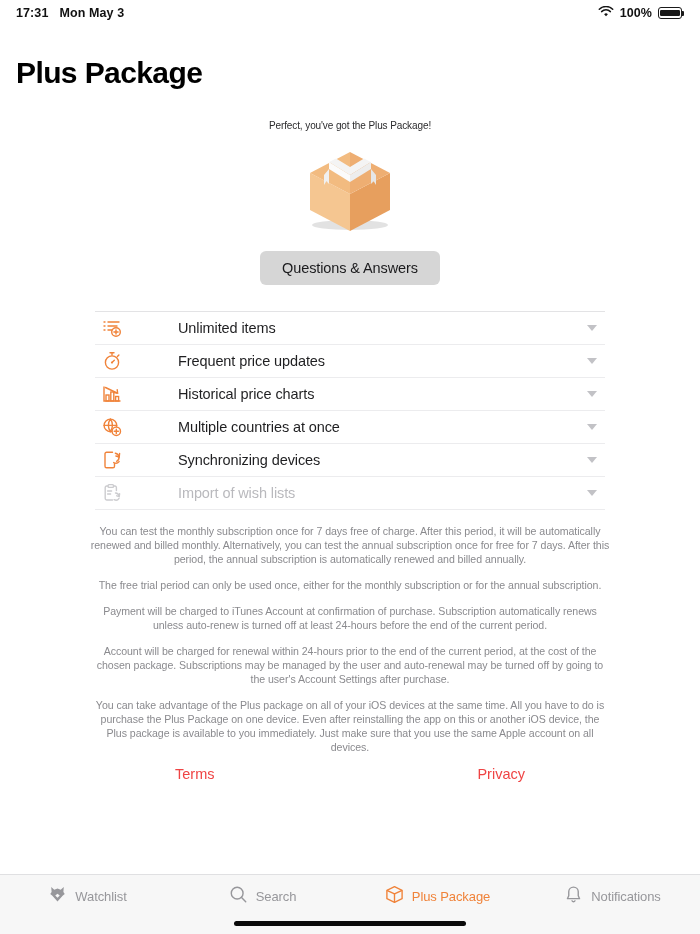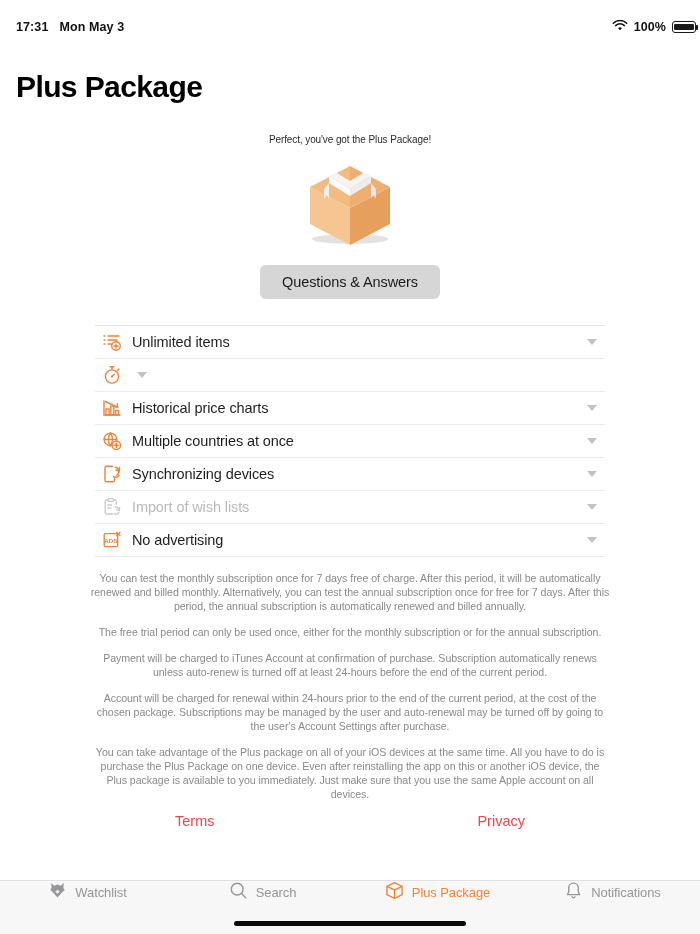--- a/index.html
+++ b/index.html
@@ -12,26 +12,25 @@
     overflow:hidden;
     position:relative;
   }
 
   
   .statusbar{
     height:26px;
     display:flex;
     align-items:center;
     justify-content:space-between;
-    padding:0 4px 0 16px;
+    padding:0 18px 0 16px;
     font-size:12.5px;
     font-weight:bold;
     color:#111;
     letter-spacing:.1px;
-    margin-top:14px;
   }
   .sb-left{ display:flex; align-items:center; gap:11px; }
   .sb-right{ display:flex; align-items:center; gap:6px; }
   .battery{
     width:24px;height:11.5px;border:1.3px solid #1a1a1a;border-radius:3px;
     position:relative;padding:1.3px;
   }
   .battery::after{
     content:"";position:absolute;right:-3.2px;top:3.2px;
     width:1.8px;height:4.4px;background:#1a1a1a;border-radius:0 1px 1px 0;
@@ -85,20 +84,21 @@
     width:34px; flex:0 0 34px;
     display:flex; align-items:center; justify-content:center;
     color:#f0833a;
   }
   .f-label{
     flex:1 1 auto;
     font-size:14.5px;
     color:#1f1f21;
     letter-spacing:-.1px;
     padding-left:3px;
+    margin-left:46px;
   }
   .feature-row.disabled .f-icon{ color:#cccccf; }
   .feature-row.disabled .f-label{ color:#b9b9bd; }
   .chev{
     width:26px; flex:0 0 26px;
     display:flex; align-items:center; justify-content:center;
   }
   .chev i{
     display:block;
     width:0;height:0;
@@ -133,25 +133,26 @@
     font-size:14.5px;
     color:#ef4444;
     text-decoration:none;
     cursor:pointer;
   }
 
   
   .tabbar{
     position:absolute;
     left:0; right:0; bottom:0;
-    height:54px;
+    height:60px;
     background:#f7f7f7;
     border-top:1px solid #e0e0e2;
     display:flex;
     align-items:flex-start;
+    padding-top:10px;
   }
   .tab{
     flex:1 1 25%;
     display:flex;
     align-items:center;
     justify-content:center;
     gap:8px;
     cursor:pointer;
     color:#97979b;
   }
@@ -240,20 +241,21 @@
 
   <div class="feature-row">
     <span class="f-icon">
       <svg width="20" height="20" viewBox="0 0 20 20" fill="none" stroke="currentColor" stroke-width="1.4" stroke-linecap="round">
         <circle cx="10" cy="11.5" r="6.6"></circle>
         <path d="M8 1.8h4M10 1.8v2.3M15.4 5.4l1.5-1.5"></path>
         <circle cx="10" cy="11.5" r="1.1" fill="currentColor" stroke="none"></circle>
         <path d="M10 11.5 L12.3 9.2"></path>
       </svg>
     </span>
+    <span class="f-label">Frequent price updates</span>
     <span class="chev">
         <i></i>
       </span>
   </div>
 
   <div class="feature-row">
     <span class="f-icon">
       <svg width="20" height="20" viewBox="0 0 20 20" fill="none" stroke="currentColor" stroke-width="1.4" stroke-linecap="round">
         <path d="M2 3v14h16"></path>
         <rect x="4" y="11" width="3" height="6"></rect>
@@ -310,33 +312,20 @@
         <path d="M17.6 10.8 L17.2 13.5 L14.7 12.8"></path>
         <path d="M17 15.4a3.7 3.7 0 0 1-4.9 1.3"></path>
       </svg>
     </span>
     <span class="f-label">Import of wish lists</span>
     <span class="chev">
         <i></i>
       </span>
   </div>
 
-  <div class="feature-row">
-    <span class="f-icon">
-      <svg width="20" height="20" viewBox="0 0 20 20" fill="none" stroke="currentColor" stroke-width="1.4">
-        <rect x="2.2" y="3.6" width="13.5" height="13" rx="1.4"></rect>
-        <text x="8.9" y="12.6" font-size="6.2" font-family="Liberation Sans, sans-serif" fill="currentColor" stroke="none" text-anchor="middle" font-weight="bold">ADS</text>
-        <path d="M14.6 2.2 L18 5.6 M18 2.2 L14.6 5.6" stroke-linecap="round" stroke-width="1.3"></path>
-      </svg>
-    </span>
-    <span class="f-label">No advertising</span>
-    <span class="chev">
-        <i></i>
-      </span>
-  </div>
 
 
 </div>
 
 <div class="legal">
   <p>You can test the monthly subscription once for 7 days free of charge. After this period, it will be automatically renewed and billed monthly. Alternatively, you can test the annual subscription once for free for 7 days. After this period, the annual subscription is automatically renewed and billed annually.</p>
   <p>The free trial period can only be used once, either for the monthly subscription or for the annual subscription.</p>
   <p>Payment will be charged to iTunes Account at confirmation of purchase. Subscription automatically renews unless auto-renew is turned off at least 24-hours before the end of the current period.</p>
   <p>Account will be charged for renewal within 24-hours prior to the end of the current period, at the cost of the chosen package. Subscriptions may be managed by the user and auto-renewal may be turned off by going to the user's Account Settings after purchase.</p>
   <p>You can take advantage of the Plus package on all of your iOS devices at the same time. All you have to do is purchase the Plus Package on one device. Even after reinstalling the app on this or another iOS device, the Plus package is available to you immediately. Just make sure that you use the same Apple account on all devices.</p>

